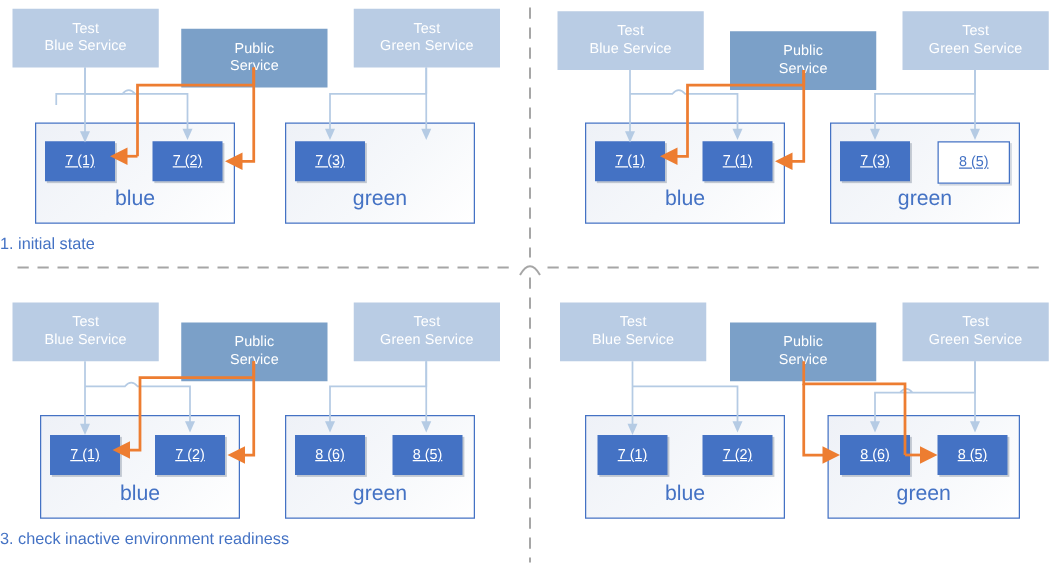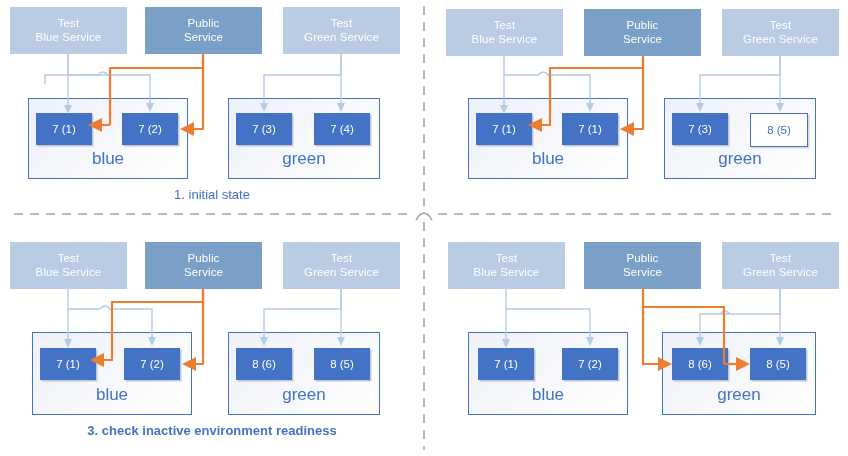--- a/index.html
+++ b/index.html
@@ -8,34 +8,34 @@
   #stage{position:relative;width:848px;height:396px;}
 
   .panel{position:absolute;width:424px;height:228px;}
   .p1{left:0;top:0;} .p2{left:424px;top:0;}
   .p3{left:0;top:228px;} .p4{left:424px;top:228px;}
 
   .svc{position:absolute;display:flex;align-items:center;justify-content:center;
        text-align:center;color:#ffffff;font-size:11.5px;line-height:13.5px;
        letter-spacing:.1px;}
   .svc-light{background:#b9cce4;}
-  .svc-dark{background:#7ba0c8;}
+  .svc-dark{background:#7ba0c8;margin-top:16px;}
 
   .env{position:absolute;border:1px solid #4472c4;
        background:linear-gradient(135deg,#eef1f7 0%,#f6f8fb 55%,#ffffff 100%);}
   .env-label{position:absolute;width:100%;text-align:center;color:#4472c4;
              font-size:17px;}
 
   .pod{position:absolute;display:flex;align-items:center;justify-content:center;
        background:#4472c4;color:#ffffff;font-size:11.5px;
-       box-shadow:1.5px 1.5px 0 rgba(150,160,175,.55);}
+       box-shadow:1.5px 1.5px 0 rgba(150,160,175,.55);text-decoration:underline;}
   .pod.hollow{background:#ffffff;color:#4472c4;border:1px solid #4472c4;
               box-shadow:1.5px 1.5px 0 rgba(170,180,195,.5);}
 
-  .caption{position:absolute;width:100%;text-align:center;color:#4472c4;
+  .caption{position:absolute;width:100%;color:#4472c4;
            font-size:13px;}
 
   svg.wires{position:absolute;left:0;top:0;width:424px;height:228px;
             overflow:visible;pointer-events:none;}
   .lw{fill:none;stroke:#b5cbe4;stroke-width:1.4;}
   .ow{fill:none;stroke:#ed7d31;stroke-width:2.2;}
   .lhead{fill:#b5cbe4;}
   .ohead{fill:#ed7d31;}
 
   svg#dividers{position:absolute;left:0;top:0;width:848px;height:456px;
@@ -64,21 +64,20 @@
     <div class="env" style="left:28px;top:98px;width:158px;height:79px;">
       <div class="env-label" style="top:50px;">blue</div>
     </div>
     <div class="env" style="left:228px;top:98px;width:150px;height:79px;">
       <div class="env-label" style="top:50px;">green</div>
     </div>
 
     <div class="pod" style="left:36px;top:113px;width:56px;height:32px;">7 (1)</div>
     <div class="pod" style="left:122px;top:113px;width:56px;height:32px;">7 (2)</div>
     <div class="pod" style="left:236px;top:113px;width:56px;height:32px;">7 (3)</div>
-    <div class="pod" style="left:314px;top:113px;width:56px;height:32px;">7 (4)</div>
 
     <svg class="wires" viewBox="0 0 424 228">
 
       <path class="lw" d="M68,54 L68,75 M68,75 L45,75 L45,84 M68,75 L110,75 L110,84"></path>
       <path class="lw" d="M68,54 L68,108"></path>
       <path class="lhead" d="M64,105 L72,105 L68,114 Z"></path>
       <path class="lw" d="M68,75 L98,75 Q103,69 108,75 L150,75 L150,106"></path>
       <path class="lhead" d="M146,103 L154,103 L150,112 Z"></path>
 
       <path class="lw" d="M341,54 L341,75 M341,75 L264,75 L264,106"></path>
@@ -173,21 +172,21 @@
       <path class="lw" d="M341,61 L341,81 L264,81 L264,112"></path>
       <path class="lhead" d="M260,109 L268,109 L264,118 Z"></path>
       <path class="lw" d="M341,61 L341,112"></path>
       <path class="lhead" d="M337,109 L345,109 L341,118 Z"></path>
       <path class="ow" d="M203,61 L203,74 L112,74 L112,132 L102,132"></path>
       <path class="ohead" d="M104,125 L104,139 L90,132 Z"></path>
       <path class="ow" d="M203,61 L203,136 L194,136"></path>
       <path class="ohead" d="M196,129 L196,143 L182,136 Z"></path>
     </svg>
 
-    <div class="caption" style="top:195px;font-weight:bold;">3. check inactive environment readiness</div>
+    <div class="caption" style="top:195px;">3. check inactive environment readiness</div>
   </div>
 
   <div class="panel p4">
     <div class="svc svc-light" style="left:24px;top:14px;width:117px;height:47px;">
       <div><span>Test</span><br>
            <span>Blue Service</span></div>
     </div>
     <div class="svc svc-dark" style="left:160px;top:14px;width:117px;height:47px;">
       <div><span>Public</span><br>
            <span>Service</span></div>

